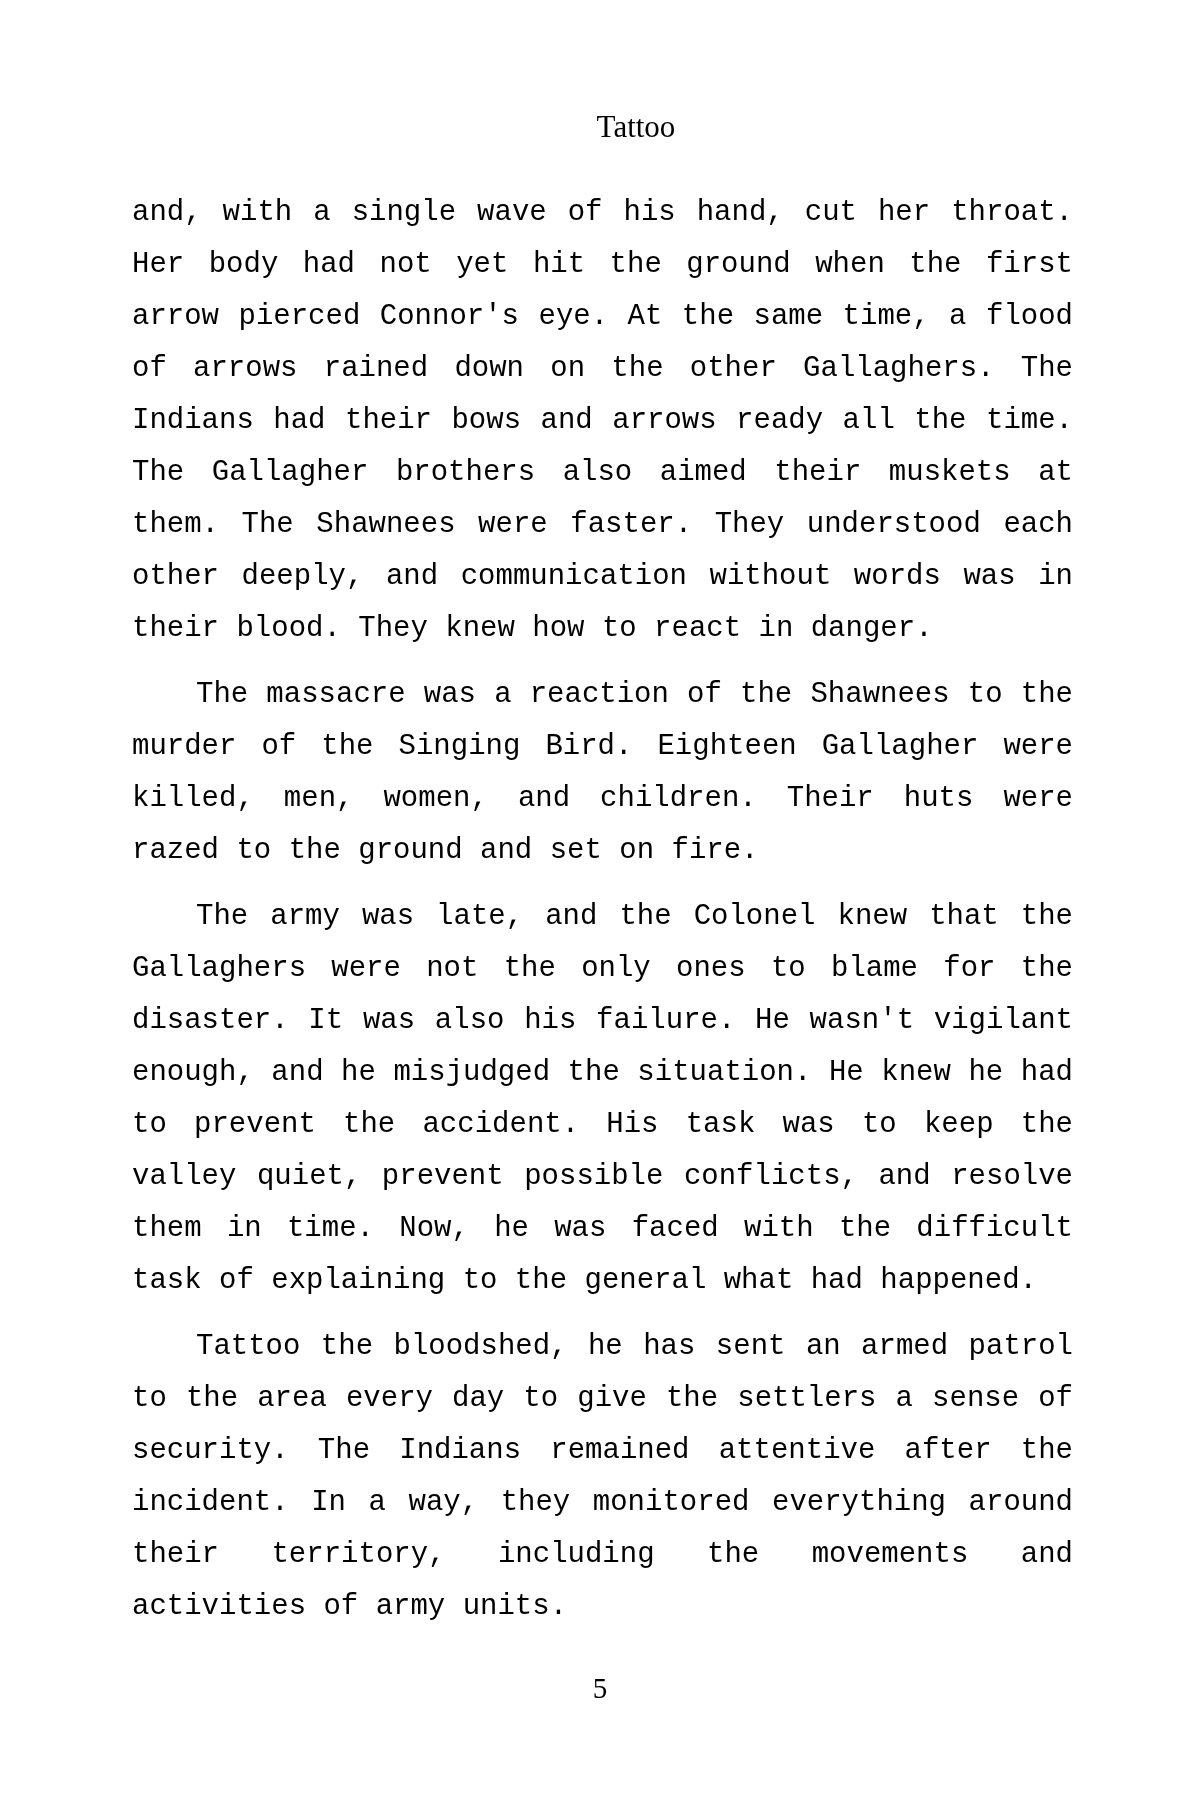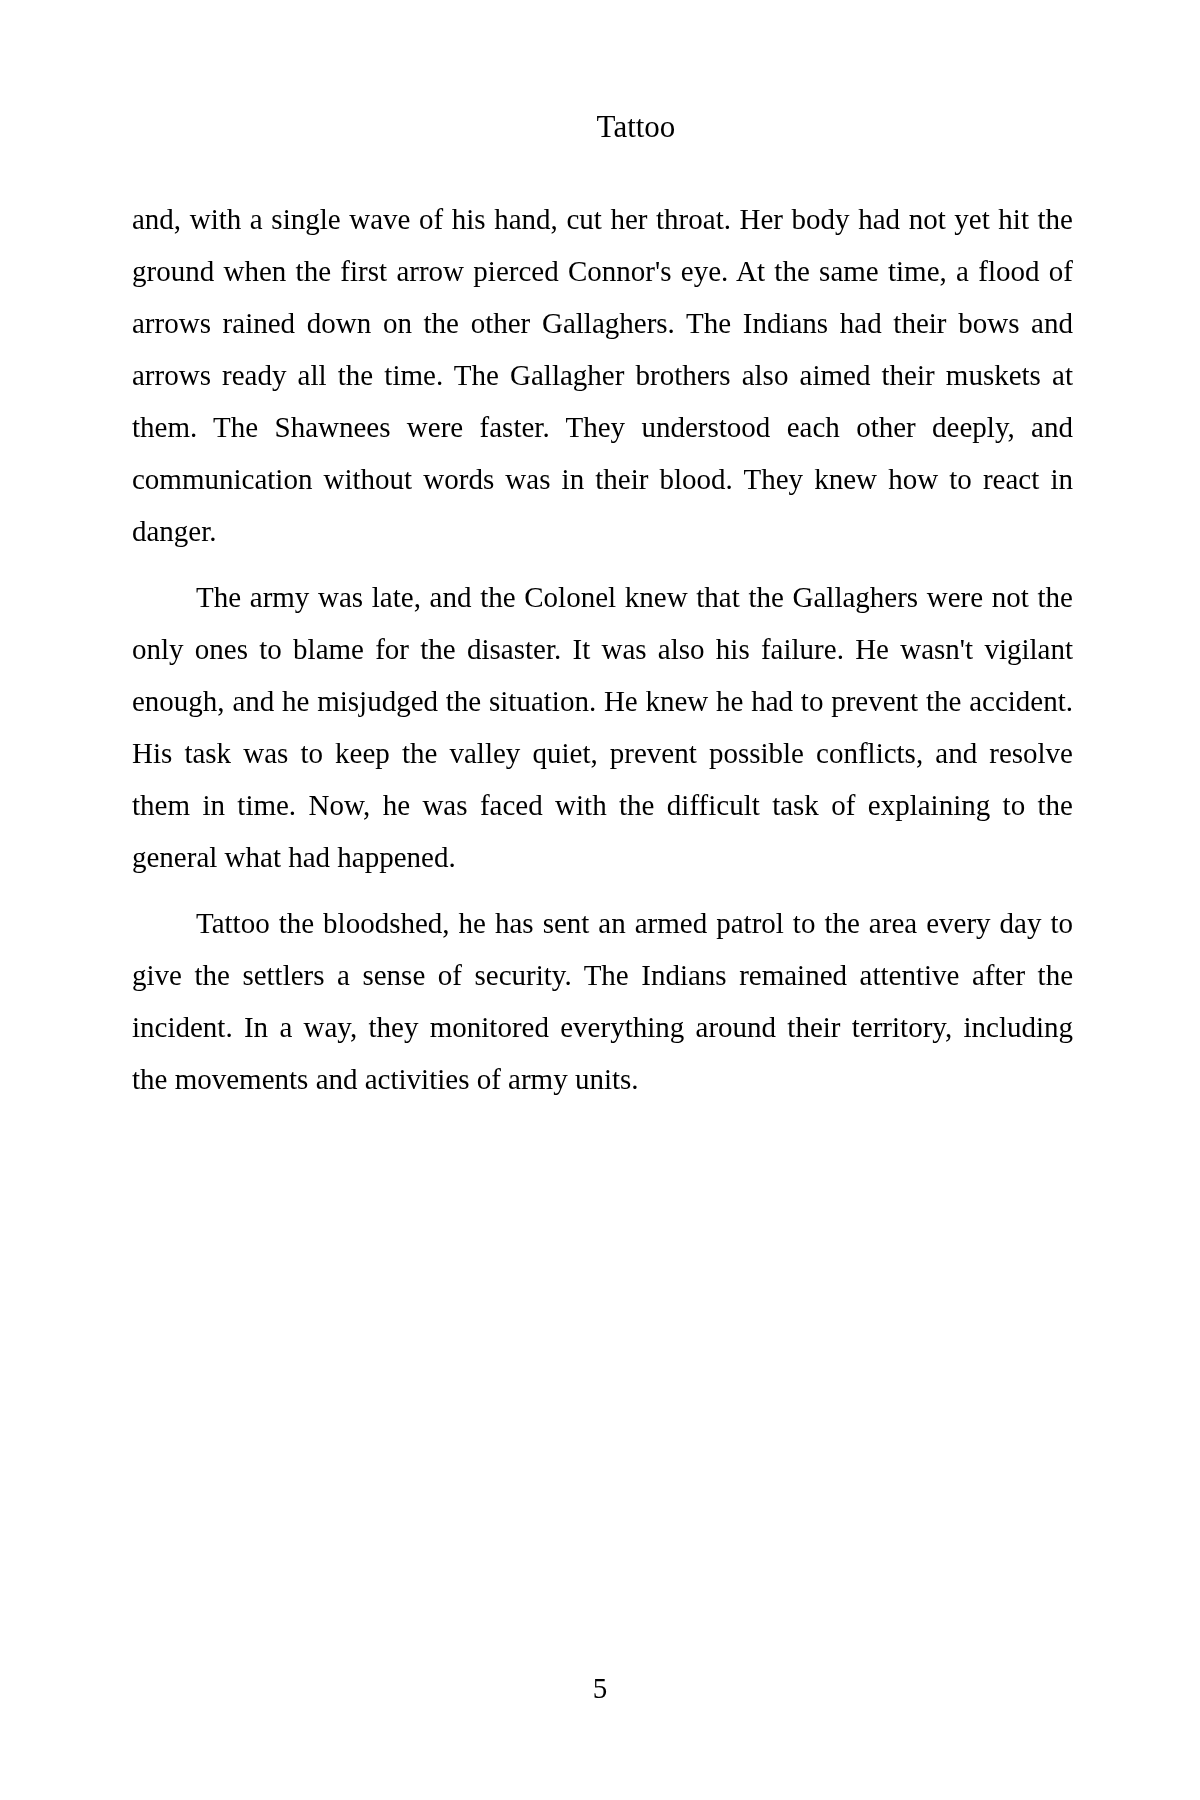--- a/index.html
+++ b/index.html
@@ -23,26 +23,27 @@
     width: 100%;
     margin: 12px;
     text-align: center;
     font-size: 31px;
     font-weight: 400;
     line-height: 1.2;
     padding-left: 24px;
   }
   .body-text {
     position: absolute;
-    top: 193px;
+    top: 187px;
     left: 132px;
     width: 941px;
     font-size: 29px;
     line-height: 52px;
     text-align: justify;
+    font-family: Liberation Mono, monospace;
   }
   .para {
     margin: 0 0 14px 0;
     padding: 0;
   }
   .para.indented {
     text-indent: 64px;
   }
   .page-number {
     position: absolute;
@@ -55,18 +56,19 @@
   }
 </style>
 </head>
 <body>
 
 <div class="page">
   <h1 class="title">Tattoo</h1>
 
   <main class="body-text" id="paragraphs-container">
       <p class="para">and, with a single wave of his hand, cut her throat. Her body had not yet hit the ground when the first arrow pierced Connor's eye. At the same time, a flood of arrows rained down on the other Gallaghers. The Indians had their bows and arrows ready all the time. The Gallagher brothers also aimed their muskets at them. The Shawnees were faster. They understood each other deeply, and communication without words was in their blood. They knew how to react in danger.</p>
+      <p class="para indented">The massacre was a reaction of the Shawnees to the murder of the Singing Bird. Eighteen Gallagher were killed, men, women, and children. Their huts were razed to the ground and set on fire.</p>
       <p class="para indented">The army was late, and the Colonel knew that the Gallaghers were not the only ones to blame for the disaster. It was also his failure. He wasn't vigilant enough, and he misjudged the situation. He knew he had to prevent the accident. His task was to keep the valley quiet, prevent possible conflicts, and resolve them in time. Now, he was faced with the difficult task of explaining to the general what had happened.</p>
       <p class="para indented">Tattoo the bloodshed, he has sent an armed patrol to the area every day to give the settlers a sense of security. The Indians remained attentive after the incident. In a way, they monitored everything around their territory, including the movements and activities of army units.</p>
     </main>
 
   <div class="page-number">5</div>
 </div>
 
 </body></html>

